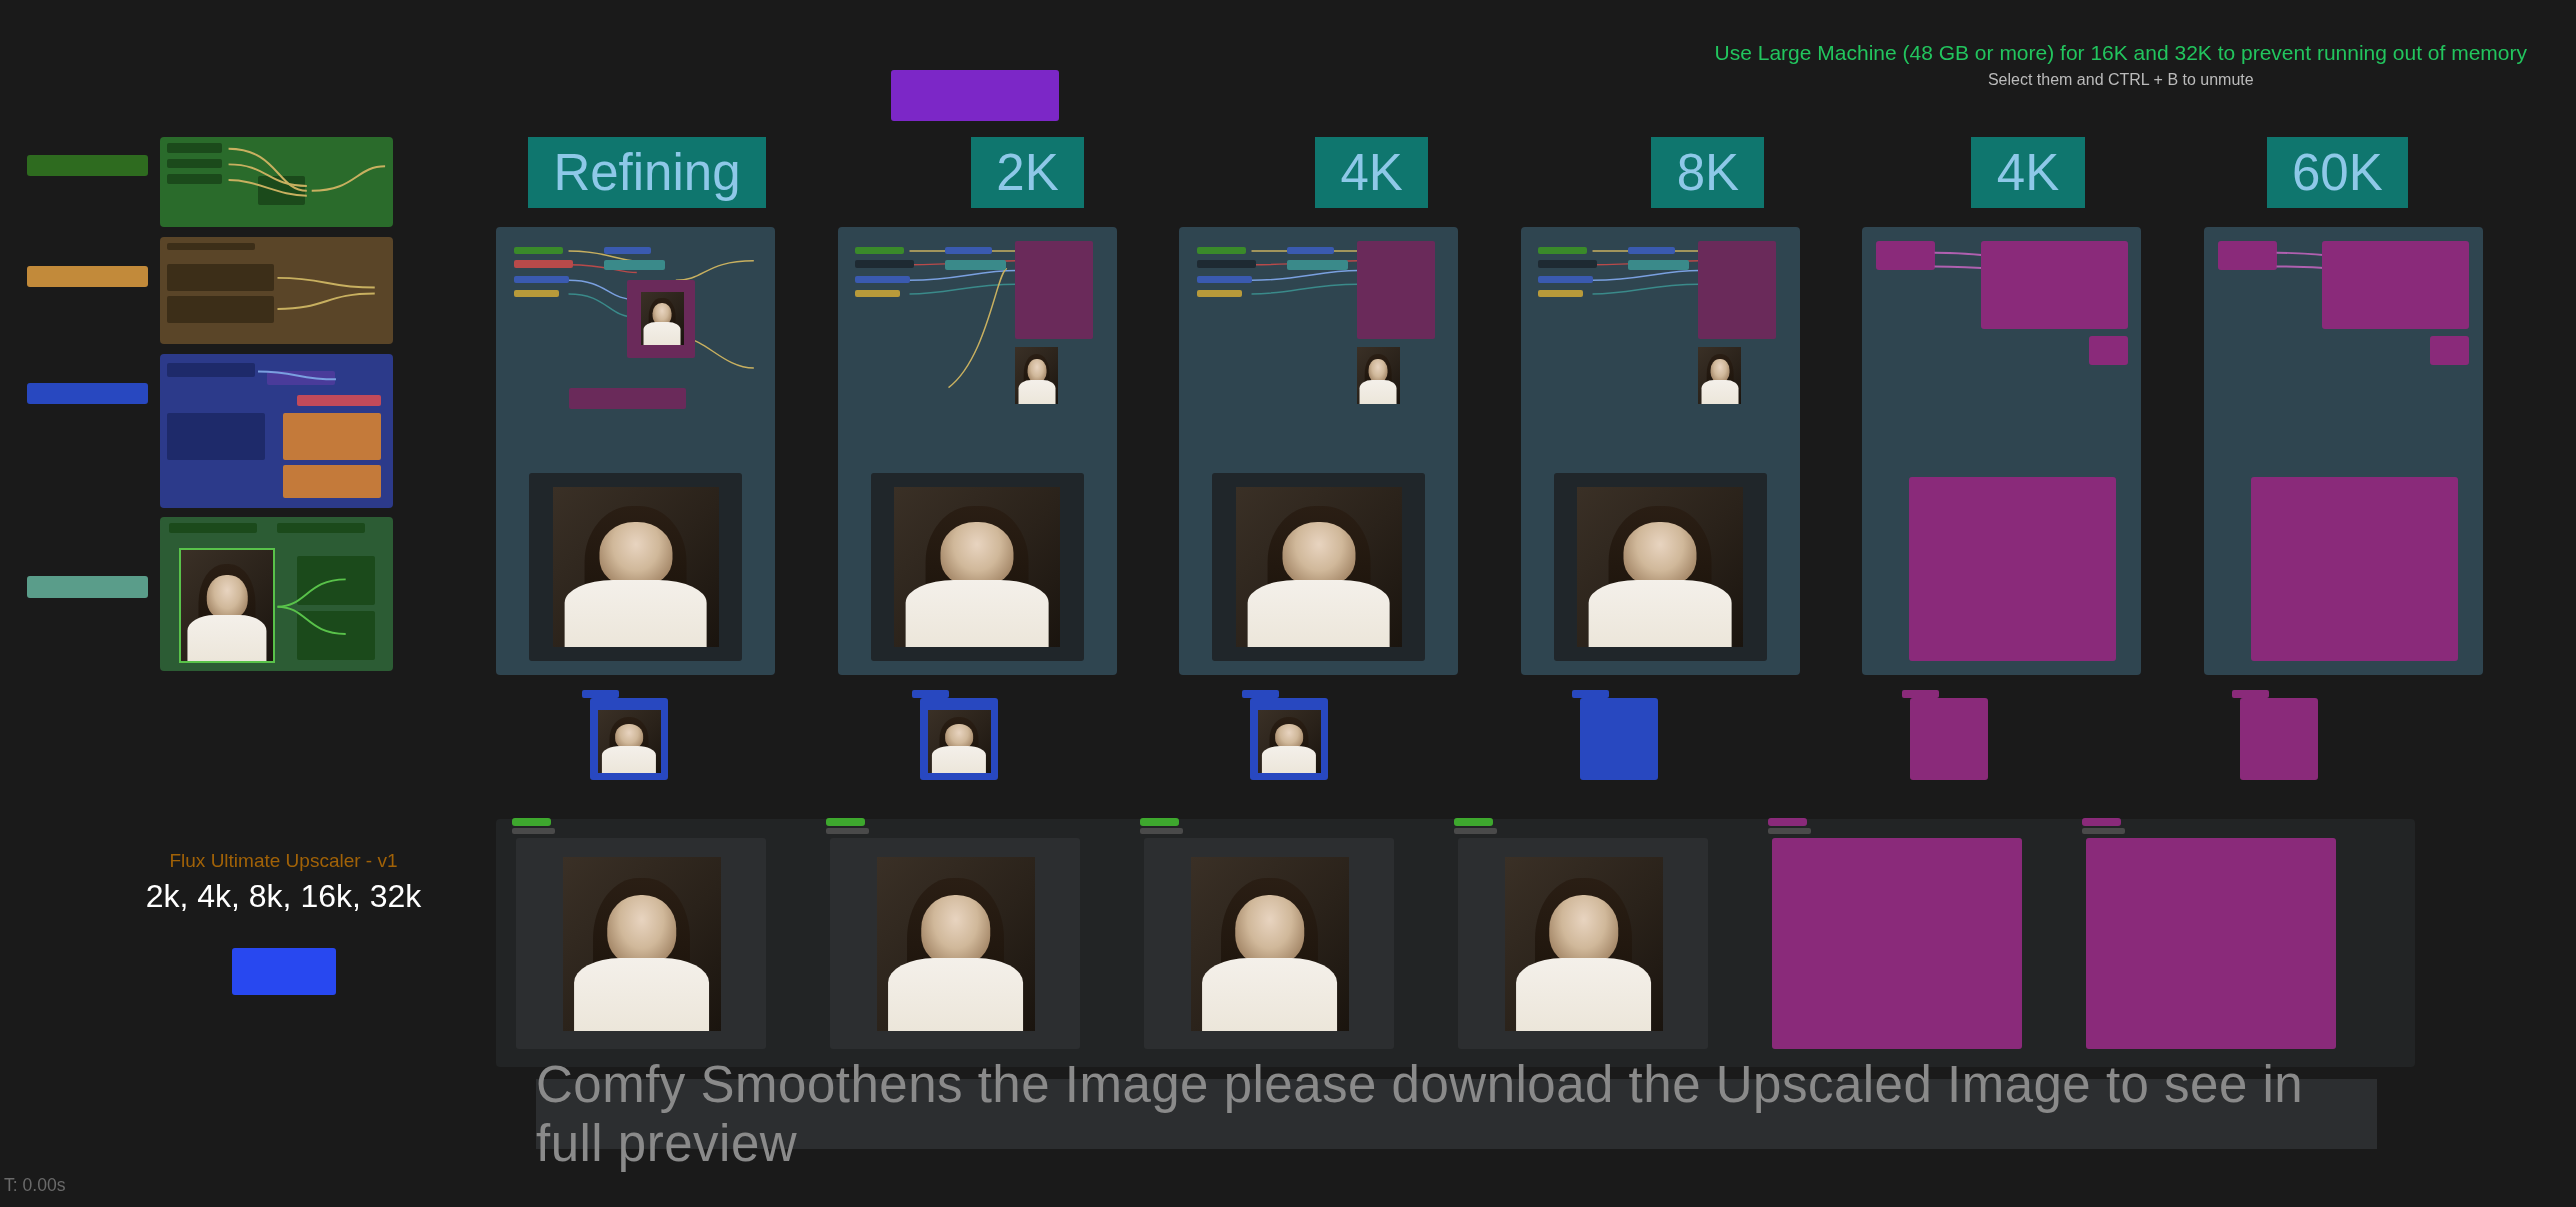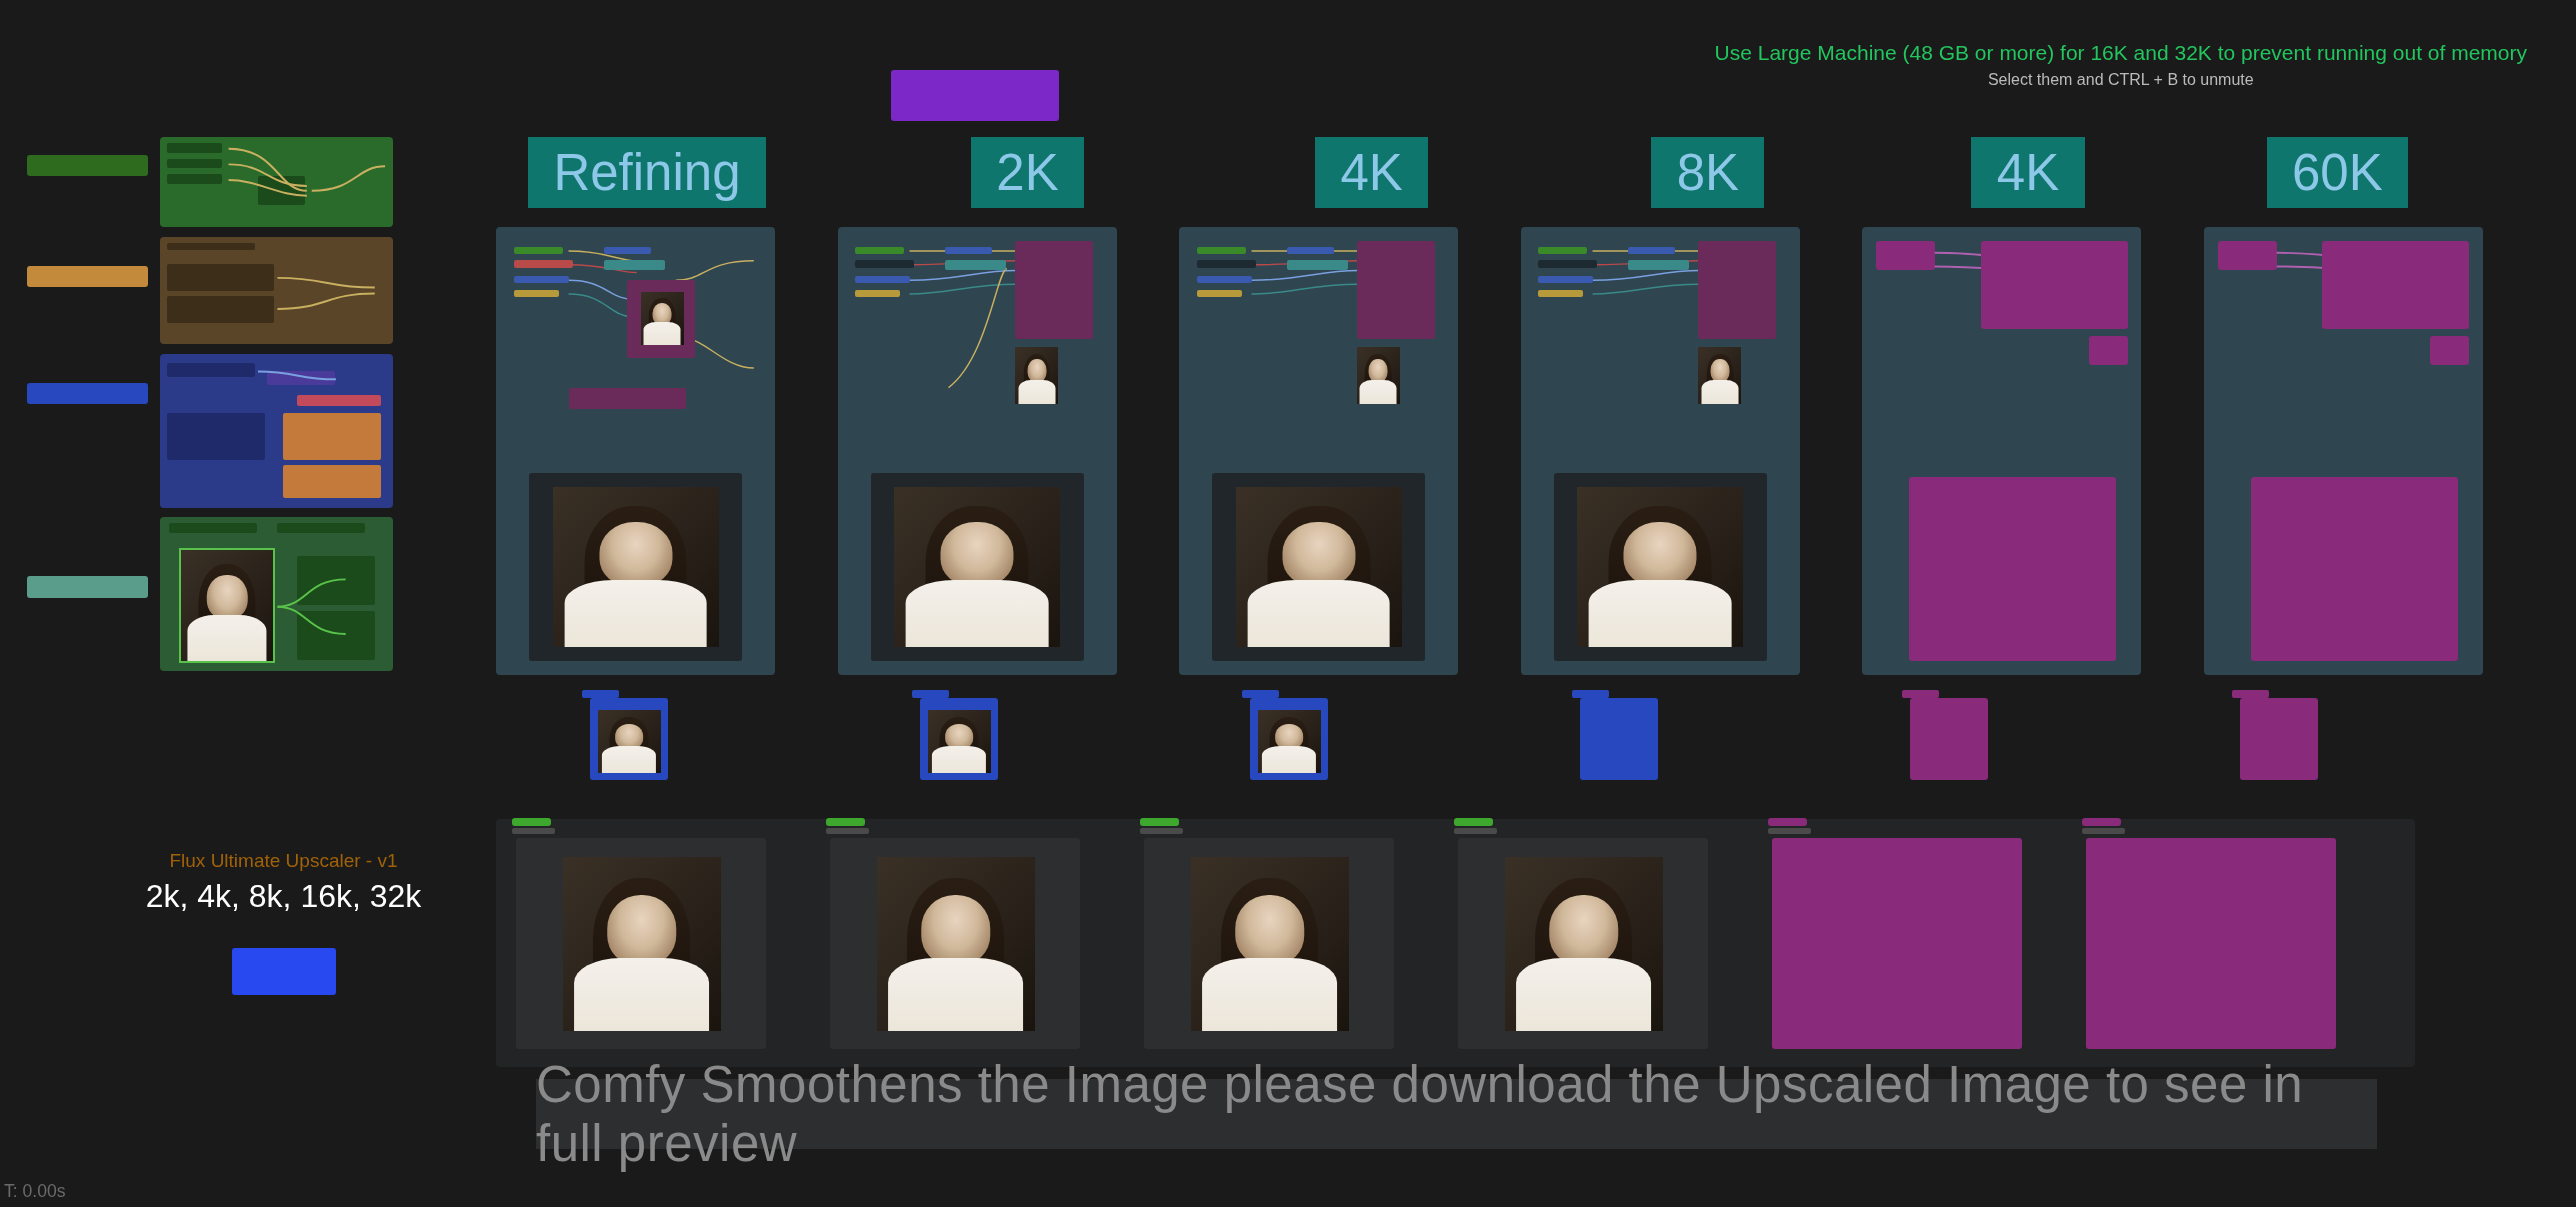--- a/index.html
+++ b/index.html
@@ -143,21 +143,21 @@
   .portrait-img .hair {
     position:absolute; left:50%; top:12%; width:62%; height:76%;
     transform:translateX(-50%);
     background:linear-gradient(180deg,#2a1e14 0%, #1a120a 100%);
     border-radius:46% 46% 30% 30%;
     z-index:0;
   }
   .portrait-img::before, .portrait-img::after { z-index:1; }
 
   
-  .tc { position:absolute; left:3.9px; bottom:6px; color:#6a6a6a; font-size:17.6px;margin-top:22px; }
+  .tc { position:absolute; left:3.9px; bottom:12px; color:#6a6a6a; font-size:17.6px;margin-top:22px; }
 </style>
 </head>
 <body>
 
 <div class="notice">
   <div class="line1">Use Large Machine (48 GB or more) for 16K and 32K to prevent running out of memory</div>
   <div class="line2">Select them and CTRL + B to unmute</div>
 </div>
 
 <div class="purple-float"></div>

